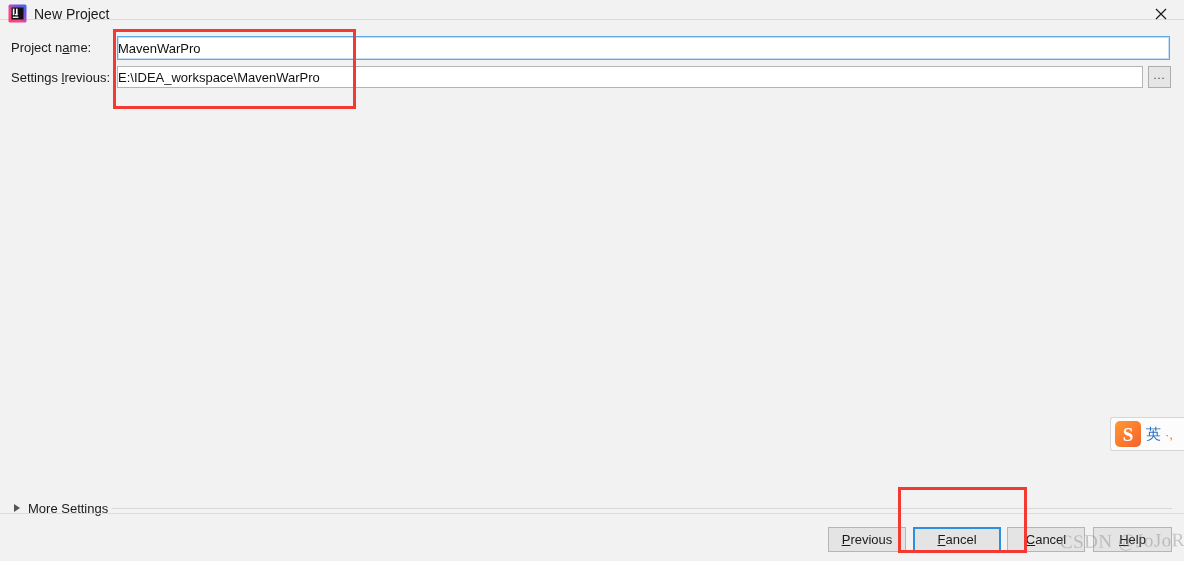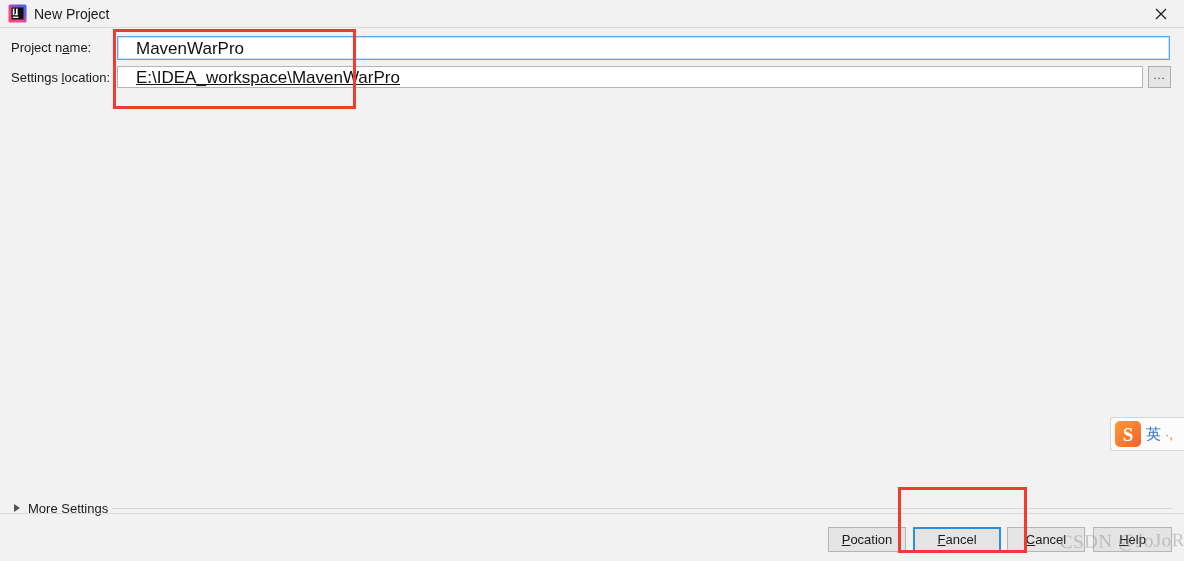--- a/index.html
+++ b/index.html
@@ -17,21 +17,21 @@
     background: #f2f2f2;
     overflow: hidden;
     font-size: 13px;
     color: #1a1a1a;
   }
 
   
   .titlebar {
     position: absolute;
     left: 0; top: 0;
-    width: 1184px; height: 28px;
+    width: 1184px; height: 20px;
     background: #f2f2f2;
     border-bottom: 1px solid #dcdcdc;
     box-sizing: border-box;
     text-align: right;
   }
   .title-icon {
     position: absolute;
     left: 8px; top: 4px;
     width: 19px; height: 19px;
   }
@@ -64,40 +64,39 @@
   }
   .label .mn { text-decoration: underline; }
 
   .lbl-name { left: 11px; top: 40px; }
   .lbl-loc  { left: 11px; top: 70px; }
 
   .field {
     position: absolute;
     box-sizing: border-box;
     background: #ffffff;
-    font-size: 17px;
+    font-size: 13px;
     color: #111111;
-    padding: 0 18px;
+    padding: 0 0;
     display: flex;
     align-items: center;
     line-height: 1;
     white-space: nowrap;
     overflow: hidden;
   }
   .field-name {
     left: 117px; top: 36px;
     width: 1053px; height: 24px;
     border: 1px solid #5ba7e8;
     box-shadow: 0 0 0 1px rgba(91,167,232,0.35) inset;
   }
   .field-loc {
     left: 117px; top: 66px;
     width: 1026px; height: 22px;
     border: 1px solid #b4b4b4;
-    text-decoration: underline;
   }
   .browse-btn {
     position: absolute;
     left: 1148px; top: 66px;
     width: 23px; height: 22px;
     box-sizing: border-box;
     background: #e6e6e6;
     border: 1px solid #adadad;
     display: flex;
     align-items: center;
@@ -275,21 +274,21 @@
   </div>
 
   <div class="label lbl-name">
     <span>Project n</span><span class="mn">a</span><span>me:</span>
   </div>
   <div class="field field-name">
     <span>MavenWarPro</span>
   </div>
 
   <div class="label lbl-loc">
-    <span>Settings </span><span class="mn">l</span><span>ocation:</span>
+    <span>Settings </span><span class="mn">l</span><span>revious:</span>
   </div>
   <div class="field field-loc">
     <span>E:\IDEA_workspace\MavenWarPro</span>
   </div>
   <div class="browse-btn">...</div>
 
   <div class="redbox redbox-fields"></div>
 
   <div class="ime-bar">
     <div class="ime-logo">S</div>
@@ -299,21 +298,21 @@
 
   <div class="more-settings">
     <span class="tri"></span>
     <span class="more-label">More Settings</span>
   </div>
   <div class="more-rule"></div>
   <div class="footer-rule"></div>
 
   <div class="btn btn-previous">
       <span class="mn">P</span>
-      <span>ocation</span>
+      <span>revious</span>
     </div>
   <div class="btn btn-finish">
       <span class="mn">F</span>
       <span>ancel</span>
     </div>
   <div class="btn btn-cancel">
       <span class="mn">C</span>
       <span>ancel</span>
     </div>
   <div class="btn btn-help">

